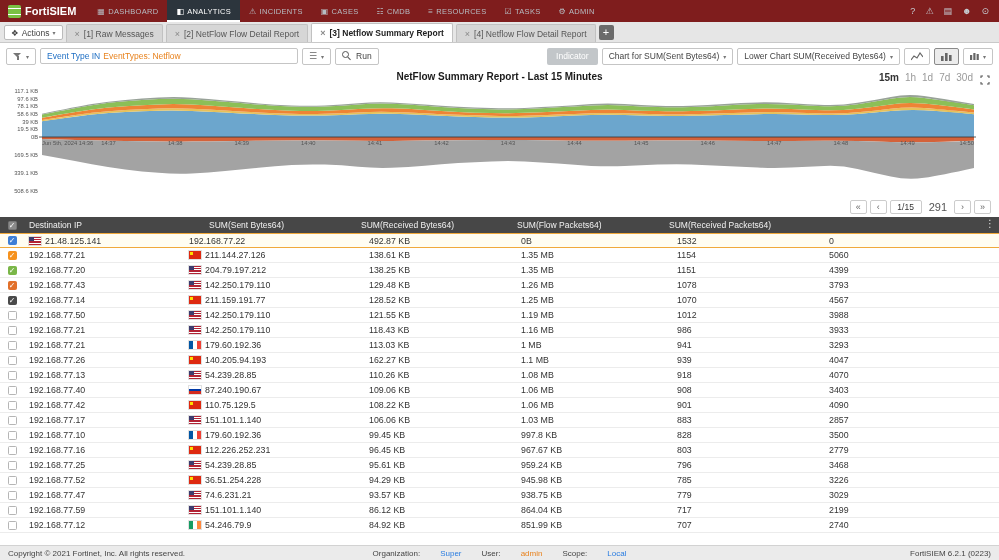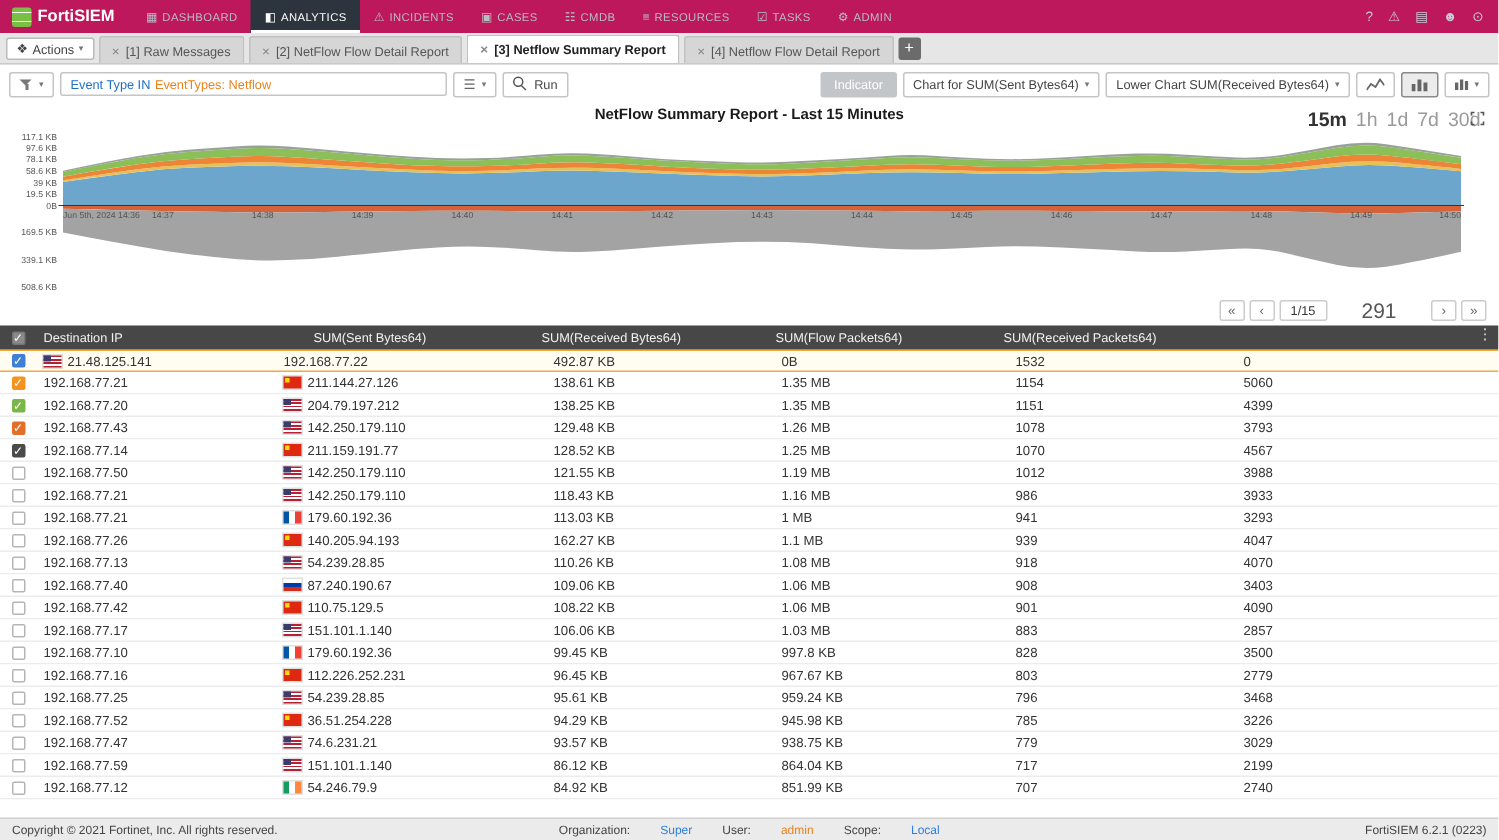--- a/index.html
+++ b/index.html
@@ -3,21 +3,21 @@
 <meta charset="utf-8">
 <style>
   * { box-sizing: border-box; margin: 0; padding: 0; }
   body {
     width: 999px; height: 560px; overflow: hidden; background: #fff;
     font-family: "Liberation Sans", "DejaVu Sans", sans-serif; color: #333;
   }
   .app { display: flex; flex-direction: column; height: 560px; }
 
   
-  .navbar { height: 22px; background: #be185d; display: flex; align-items: center; flex: none; }
+  .navbar { height: 22px; background: #7f1d1d; display: flex; align-items: center; flex: none; }
   .brand { display: flex; align-items: center; gap: 4px; padding: 0 12px 0 8px; cursor: pointer; }
   .brand-icon { width: 13px; height: 13px; border-radius: 2px;
     background: linear-gradient(#7ac143 0 3px,#fff 3px 4px,#7ac143 4px 9px,#fff 9px 10px,#7ac143 10px 13px); }
   .brand-name { color: #fff; font-weight: bold; font-size: 11px; }
   .nav-items { display: flex; height: 100%; }
   .nav-item { display: flex; align-items: center; gap: 3px; padding: 0 9px; font-size: 7.5px;
     letter-spacing: .3px; color: #b7bdc3; cursor: pointer; }
   .nav-item .ni { font-size: 8px; }
   .nav-item.active { background: #2c353d; color: #fff; box-shadow: inset 0 -2px 0 #fff; }
   .nav-right { margin-left: auto; display: flex; gap: 10px; padding-right: 10px; }
@@ -62,38 +62,38 @@
   .mag::before { content: ""; position: absolute; width: 5px; height: 5px; border: 1.4px solid #555;
     border-radius: 50%; top: 0; left: 0; }
   .mag::after { content: ""; position: absolute; width: 4px; height: 1.4px; background: #555;
     transform: rotate(45deg); top: 7px; left: 5px; }
   .list-ico { font-size: 9px; color: #666; }
 
   
   .chart-header { height: 16px; position: relative; flex: none; }
   .chart-title { position: absolute; left: 0; right: 0; top: 2px; text-align: center; font-size: 10px;
     font-weight: bold; color: #1a1a1a; }
-  .presets { position: absolute; right: 12px; top: 3px; display: flex; gap: 6px; font-size: 13px; color: #9a9a9a; }
+  .presets { position: absolute; right: 26px; top: 3px; display: flex; gap: 6px; font-size: 10px; color: #9a9a9a; }
   .preset { cursor: pointer; }
   .preset.active { color: #333; font-weight: bold; }
   .expand { position: absolute; right: 9px; top: 2px; cursor: pointer; }
 
   
   .chart-wrap { height: 112px; flex: none; }
   #chart-svg { display: block; }
 
   
   .pagination { height: 20px; display: flex; align-items: center; justify-content: flex-end; gap: 3px;
     padding-right: 8px; flex: none; }
   .pg { width: 17px; height: 14px; border: 1px solid #ccc; background: #fff; font-size: 9px; color: #666;
     border-radius: 2px; display: flex; align-items: center; justify-content: center; cursor: pointer;
     font-family: inherit; padding: 0; }
   .pg-box { min-width: 32px; height: 14px; border: 1px solid #ccc; border-radius: 2px; font-size: 8.5px;
     display: flex; align-items: center; justify-content: center; padding: 0 4px; background: #fff; }
-  .pg-total { font-size: 14px; color: #555; margin: 0 20px; }
+  .pg-total { font-size: 11px; color: #555; margin: 0 4px; }
 
   
   .table-wrap { flex: none; }
   .thead { height: 16px; background: #474747; color: #f2f2f2; display: flex; align-items: center;
     font-size: 8.5px; position: relative; }
   .c { padding: 0 5px; overflow: hidden; white-space: nowrap; display: flex; align-items: center; height: 100%; }
   .c-cb { width: 24px; justify-content: center; padding: 0; flex: none; }
   .c-src { width: 160px; flex: none; }
   .c-dst { width: 180px; flex: none; }
   .c-sent { width: 152px; flex: none; }

